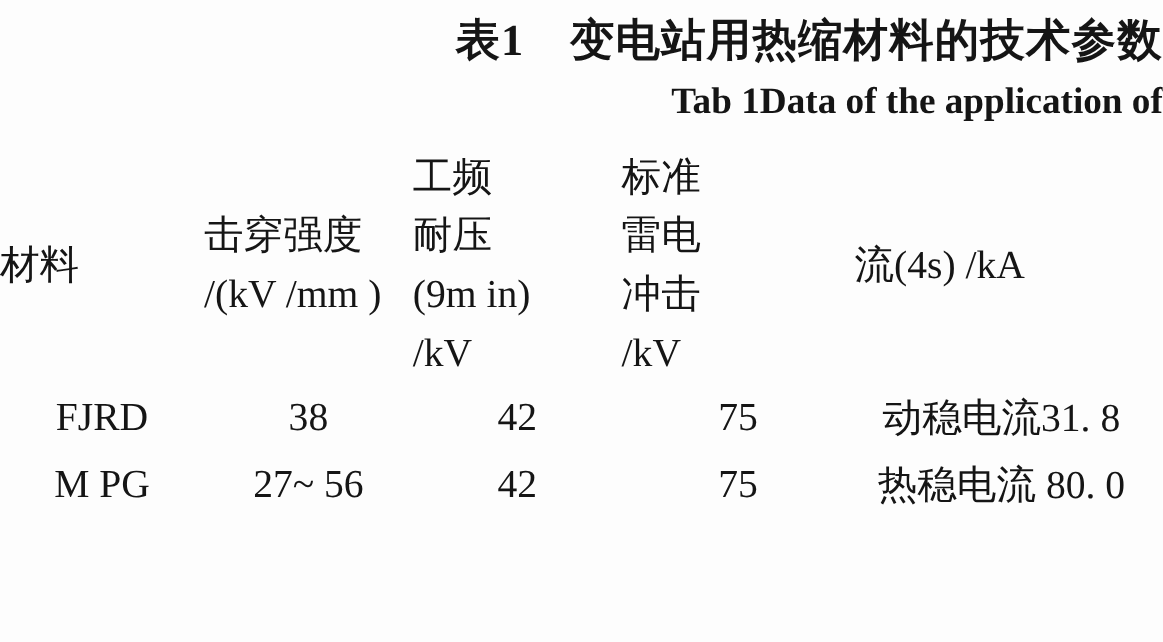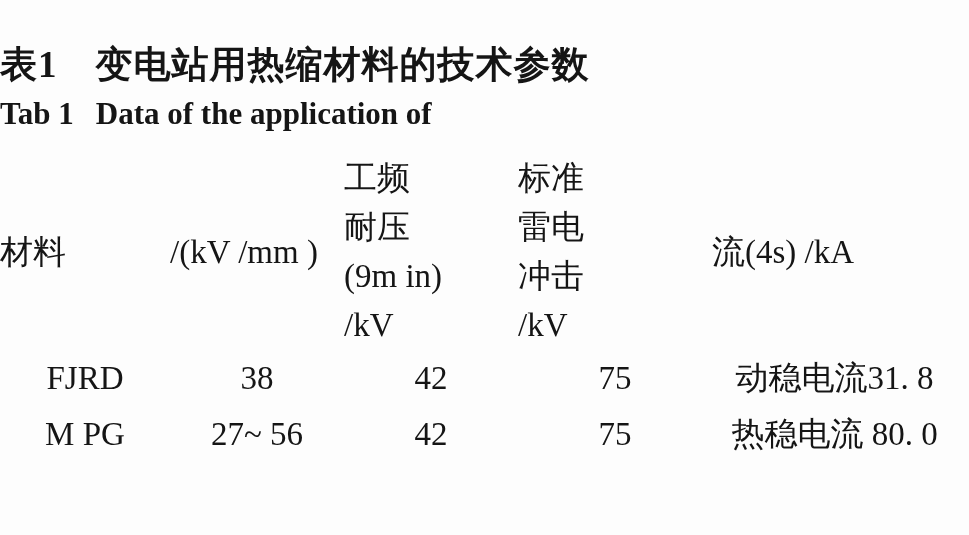--- a/index.html
+++ b/index.html
@@ -11,42 +11,41 @@
     position: relative;
     width: 969px;
     height: 535px;
     background: #fdfdfd;
     color: #151515;
     font-family: "Liberation Serif", "DejaVu Serif", serif;
     overflow: hidden;
   }
   
   .caption {
-    padding-top: 42px;
-    text-align: left;
+    padding-top: 12px;
+    text-align: right;
   }
   .cap-zh {
     font-size: 37px;
     font-weight: bold;
     line-height: 46px;
     letter-spacing: 1px;
     white-space: nowrap;
   }
   .cap-zh .cap-label {
     margin-right: 38px;
   }
   .cap-en {
     margin-top: 4px;
     font-size: 31px;
     font-weight: bold;
     line-height: 44px;
     white-space: nowrap;
   }
   .cap-en .cap-label {
-    margin-right: 22px;
   }
   
   .tbl {
     margin-top: 18px;
     width: 957px;
   }
   .thead, .trow {
     display: grid;
     grid-template-columns: 170px 174px 174px 194px 245px;
   }
@@ -85,20 +84,21 @@
     </div>
   </div>
 
   <div class="tbl">
 
     <div class="thead">
       <div class="hcell">
         <span>材料</span>
       </div>
       <div class="hcell">
+        <span>击穿强度</span>
         <span>/(kV /mm )</span>
       </div>
       <div class="hcell">
         <span>工频</span>
         <span>耐压</span>
         <span>(9m in)</span>
         <span>/kV</span>
       </div>
       <div class="hcell">
         <span>标准</span>

